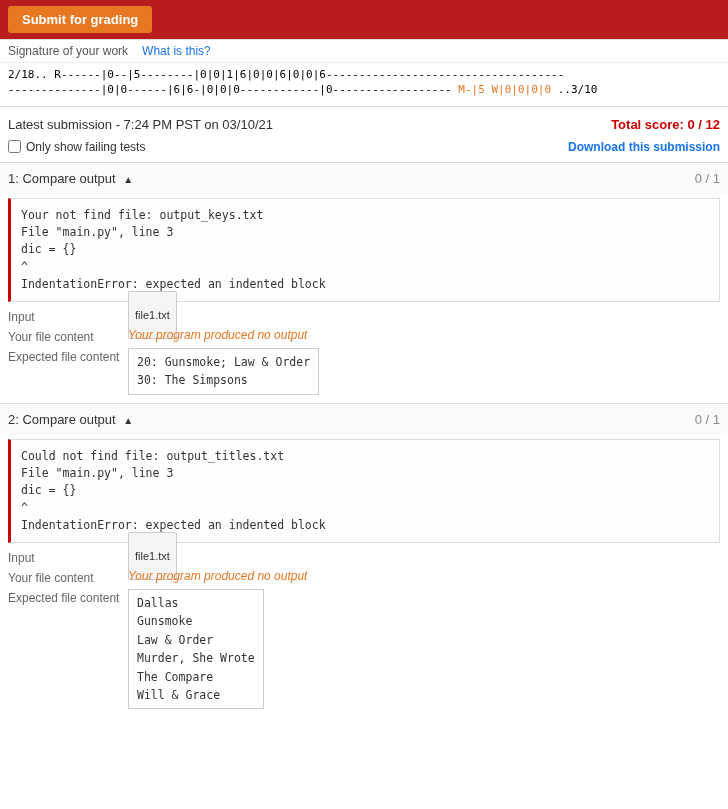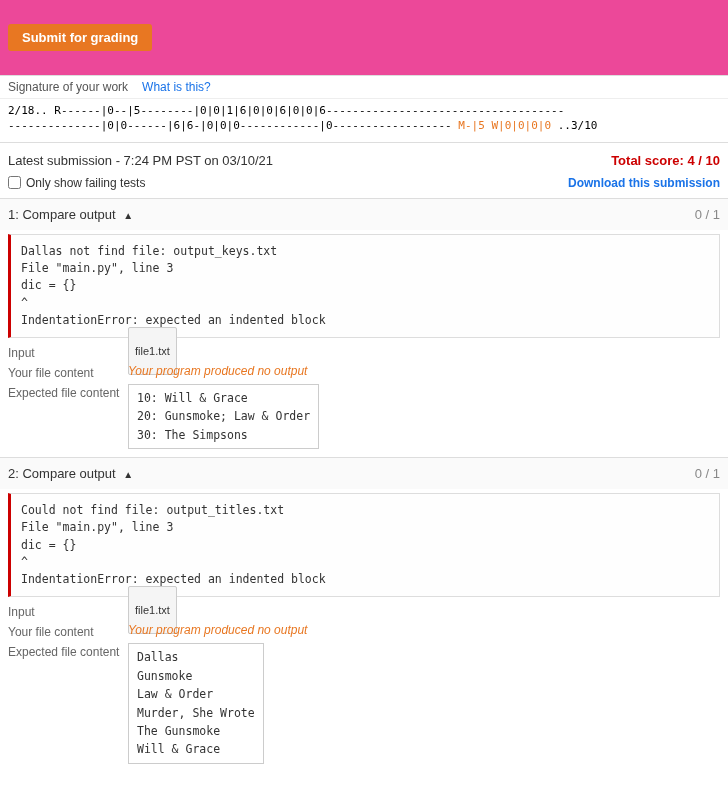--- a/index.html
+++ b/index.html
@@ -6,22 +6,22 @@
     body {
       font-family: Arial, sans-serif;
       font-size: 13px;
       background: #fff;
       color: #333;
       width: 728px;
     }
 
     
     .header {
-      background: #ec4899;
-      padding: 24px 8px;
+      background: #b91c1c;
+      padding: 6px 8px;
       border-bottom: 1px solid #ddd;
     }
     .submit-btn {
       background: #e87722;
       color: #fff;
       border: none;
       padding: 6px 14px;
       font-size: 13px;
       font-weight: bold;
       cursor: pointer;
@@ -197,61 +197,60 @@
 
 <div class="sig-code-block">
   <span>2/18..  R------|0--|5--------|0|0|1|6|0|0|6|0|0|6------------------------------------</span><br>
   <span>
     --------------|0|0------|6|6-|0|0|0------------|0------------------ <span class="highlight">M-|5 W|0|0|0|0</span> ..3/10
   </span>
 </div>
 
 <div class="submission-info">
   <span class="submission-date">Latest submission - 7:24 PM PST on 03/10/21</span>
-  <span class="total-score">Total score: 4 / 10</span>
+  <span class="total-score">Total score: 0 / 12</span>
 </div>
 
 <div class="controls-row">
   <label class="checkbox-label">
     <input type="checkbox" style="">
     <span>Only show failing tests</span>
   </label>
   <a class="download-link">Download this submission</a>
 </div>
 
 <div id="tests-container">
     <div class="test-section">
       <div class="test-header">
     <span class="test-title">
       1: Compare output <span class="chevron">▲</span>
     </span>
     <span class="test-score">0 / 1</span>
   </div>
       <div class="error-box">
-        <div>Dallas not find file: output_keys.txt</div>
+        <div>Your not find file: output_keys.txt</div>
         <div>  File "main.py", line 3</div>
         <div>    dic = {}</div>
         <div>    ^</div>
         <div>IndentationError: expected an indented block</div>
       </div>
       <div class="io-table">
     <div class="io-row">
       <span class="io-label">Input</span>
       <span class="io-value">
         <span class="file-badge">file1.txt</span>
       </span>
     </div>
     <div class="io-row">
       <span class="io-label">Your file content</span>
       <span class="io-value no-output">Your program produced no output</span>
     </div>
     <div class="io-row">
       <span class="io-label">Expected file content</span>
       <div class="expected-box">
-        <div>10: Will &amp; Grace</div>
             <div>20: Gunsmoke; Law &amp; Order</div>
             <div>30: The Simpsons</div>
       </div>
     </div>
   </div>
     </div>
     <div class="test-section">
       <div class="test-header">
     <span class="test-title">
       2: Compare output <span class="chevron">▲</span>
@@ -276,19 +275,19 @@
       <span class="io-label">Your file content</span>
       <span class="io-value no-output">Your program produced no output</span>
     </div>
     <div class="io-row">
       <span class="io-label">Expected file content</span>
       <div class="expected-box">
         <div>Dallas</div>
             <div>Gunsmoke</div>
             <div>Law &amp; Order</div>
             <div>Murder, She Wrote</div>
-            <div>The Gunsmoke</div>
+            <div>The Compare</div>
             <div>Will &amp; Grace</div>
       </div>
     </div>
   </div>
     </div>
   </div>
 
 </body></html>

